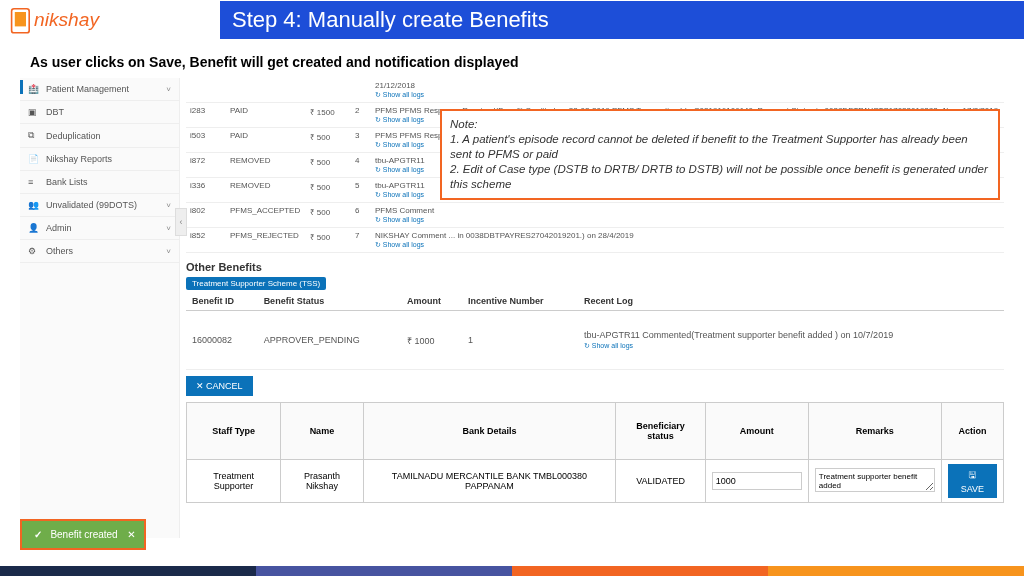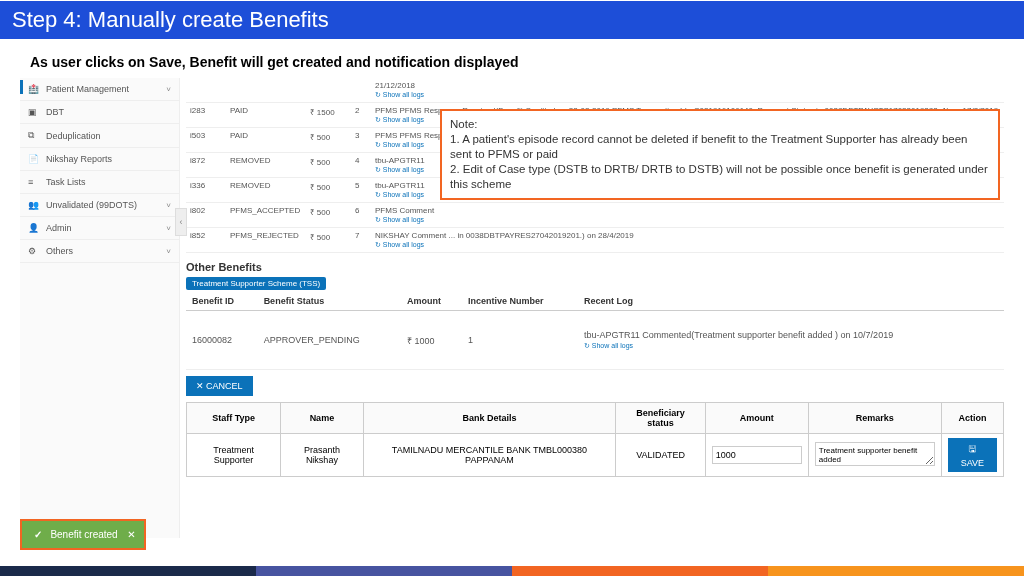--- a/index.html
+++ b/index.html
@@ -22,37 +22,44 @@
 .showlog { color: #0b72b9; font-size: 7px; cursor: pointer; }
 .showlog::before { content: "↻ "; }
 .rupee::before { content: "₹ "; }
 .section-title { font-weight: bold; font-size: 11px; padding: 8px 0 4px; color: #333; }
 .scheme-tag { display: inline-block; background: #0b72b9; color: #fff; font-size: 8px; padding: 2px 6px; border-radius: 2px; margin-bottom: 2px; }
 .tbl2 { width: 100%; border-collapse: collapse; font-size: 9px; }
 .tbl2 th { text-align: left; padding: 4px 6px; border-bottom: 1px solid #ccc; font-weight: bold; color: #333; background: #fff; }
 .tbl2 td { padding: 19px 6px; border-bottom: 1px solid #eee; color: #555; }
 .cancel-btn { background: #0b72b9; color: #fff; border: none; padding: 5px 10px; font-size: 9px; margin: 6px 0; cursor: pointer; }
 .tbl3 { width: 100%; border-collapse: collapse; font-size: 9px; border: 1px solid #ccc; }
-.tbl3 th { padding: 5px 6px; border: 1px solid #ccc; background: #fafafa; font-weight: bold; text-align: center; }
+.tbl3 th { padding: 18px 6px; border: 1px solid #ccc; background: #fafafa; font-weight: bold; text-align: center; }
 .tbl3 td { padding: 4px 6px; border: 1px solid #ccc; text-align: center; }
 .amt-input { width: 90px; border: 1px solid #ccc; padding: 3px; font-size: 9px; }
 .remarks-input { width: 120px; border: 1px solid #ccc; padding: 3px; font-size: 8px; height: 24px; }
 .save-btn { background: #0b72b9; color: #fff; border: none; padding: 4px 8px; font-size: 9px; cursor: pointer; }
-.note-box { position: absolute; left: 440px; top: 109px; width: 560px; border: 2px solid #f26522; background: #fff; padding: 6px 8px; font-size: 11.5px; color: #333; z-index: 10; line-height: 1.3; }
+.note-box { position: absolute; left: 440px; top: 109px; width: 560px; border: 2px solid #f26522; background: #fff; padding: 6px 8px; font-size: 11.5px; color: #333; z-index: 10; line-height: 1.3; font-style: italic; }
 .toast { position: absolute; left: 20px; bottom: 26px; background: #6fad4a; color: #fff; padding: 8px 26px 8px 12px; font-size: 10px; display: flex; align-items: center; border: 2px solid #f26522; z-index: 20; }
 .toast-check { margin-right: 8px; font-weight: bold; }
 .toast-close { position: absolute; right: 8px; color: #fff; cursor: pointer; font-size: 10px; }
 .footer-bars { position: absolute; bottom: 0; left: 0; right: 0; height: 10px; display: flex; }
 .footer-bars div { flex: 1; }
 .fb1 { background: #1a2a4a; } .fb2 { background: #4754a0; } .fb3 { background: #f26522; } .fb4 { background: #f7941d; }
 </style>
 </head>
 <body>
 
 <div class="header">
+  <div class="logo">
+    <svg class="logo-svg" viewBox="0 0 160 40">
+      <rect x="2" y="6" width="22" height="30" rx="3" fill="none" stroke="#f26522" stroke-width="2"></rect>
+      <rect x="6" y="10" width="14" height="18" fill="#f7941d"></rect>
+      <text x="30" y="28" font-size="24" font-family="Georgia" fill="#f26522" font-style="italic">nikshay</text>
+    </svg>
+  </div>
   <div class="title-bar">Step 4: Manually create Benefits</div>
 </div>
 
 <div class="instruction">As user clicks on Save, Benefit will get created and notification displayed</div>
 
 <div class="main">
   <div class="sidebar">
     <div class="sidebar-accent"></div>
     <div id="sidebar-items">
         <div class="side-item">
@@ -67,21 +74,21 @@
         <div class="side-item">
           <span class="ico">⧉</span>
           <span>Deduplication</span>
         </div>
         <div class="side-item">
           <span class="ico">📄</span>
           <span>Nikshay Reports</span>
         </div>
         <div class="side-item">
           <span class="ico">≡</span>
-          <span>Task Lists</span>
+          <span>Bank Lists</span>
         </div>
         <div class="side-item">
           <span class="ico">👥</span>
           <span>Unvalidated (99DOTS)</span>
           <span class="chev">˅</span>
         </div>
         <div class="side-item">
           <span class="ico">👤</span>
           <span>Admin</span>
           <span class="chev">˅</span>

